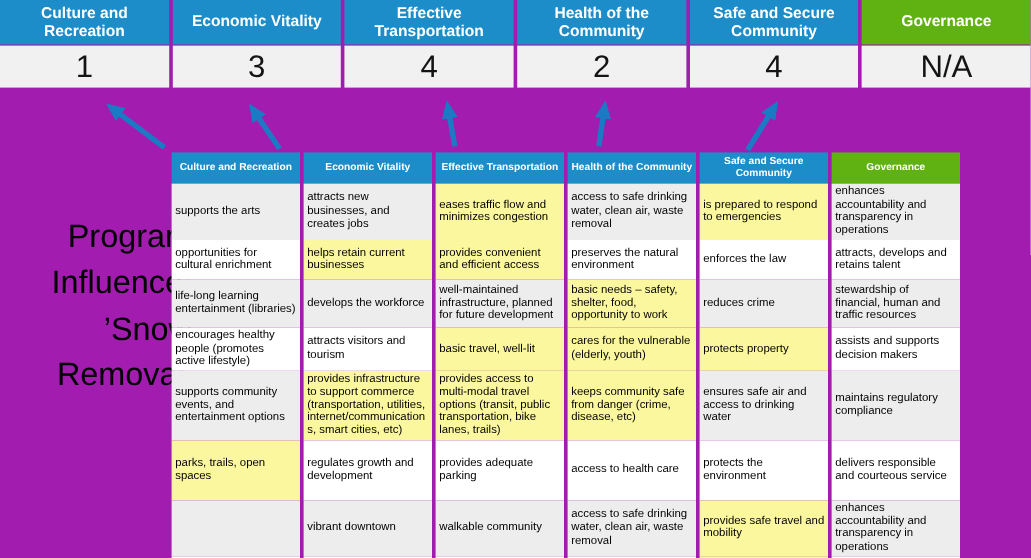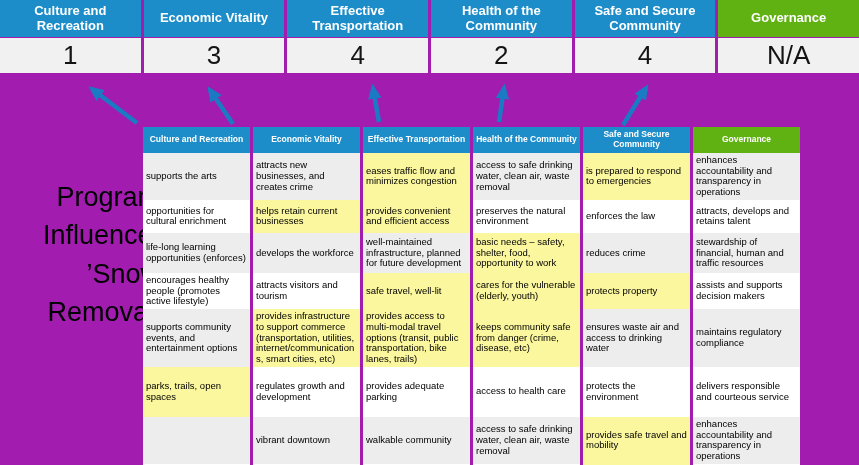--- a/index.html
+++ b/index.html
@@ -104,56 +104,56 @@
         <th>Economic Vitality</th>
         <th>Effective Transportation</th>
         <th>Health of the Community</th>
         <th>Safe and Secure Community</th>
         <th>Governance</th>
       </tr>
     </thead>
     <tbody>
       <tr>
         <td data-hl="false">supports the arts</td>
-        <td data-hl="false">attracts new businesses, and creates crime</td>
+        <td data-hl="false">attracts new businesses, and creates jobs</td>
         <td data-hl="true">eases traffic flow and minimizes congestion</td>
         <td data-hl="false">access to safe drinking water, clean air, waste removal</td>
         <td data-hl="true">is prepared to respond to emergencies</td>
         <td data-hl="false">enhances accountability and transparency in operations</td>
       </tr>
       <tr>
         <td data-hl="false">opportunities for cultural enrichment</td>
         <td data-hl="true">helps retain current businesses</td>
         <td data-hl="true">provides convenient and efficient access</td>
         <td data-hl="false">preserves the natural environment</td>
         <td data-hl="false">enforces the law</td>
         <td data-hl="false">attracts, develops and retains talent</td>
       </tr>
       <tr>
-        <td data-hl="false">life-long learning opportunities (enforces)</td>
+        <td data-hl="false">life-long learning entertainment (libraries)</td>
         <td data-hl="false">develops the workforce</td>
         <td data-hl="false">well-maintained infrastructure, planned for future development</td>
         <td data-hl="true">basic needs – safety, shelter, food, opportunity to work</td>
         <td data-hl="false">reduces crime</td>
         <td data-hl="false">stewardship of financial, human and traffic resources</td>
       </tr>
       <tr>
         <td data-hl="false">encourages healthy people (promotes active lifestyle)</td>
         <td data-hl="false">attracts visitors and tourism</td>
-        <td data-hl="true">safe travel, well-lit</td>
+        <td data-hl="true">basic travel, well-lit</td>
         <td data-hl="true">cares for the vulnerable (elderly, youth)</td>
         <td data-hl="true">protects property</td>
         <td data-hl="false">assists and supports decision makers</td>
       </tr>
       <tr>
         <td data-hl="false">supports community events, and entertainment options</td>
         <td data-hl="true">provides infrastructure to support commerce (transportation, utilities, internet/communications, smart cities, etc)</td>
         <td data-hl="true">provides access to multi-modal travel options (transit, public transportation, bike lanes, trails)</td>
         <td data-hl="true">keeps community safe from danger (crime, disease, etc)</td>
-        <td data-hl="false">ensures waste air and access to drinking water</td>
+        <td data-hl="false">ensures safe air and access to drinking water</td>
         <td data-hl="false">maintains regulatory compliance</td>
       </tr>
       <tr>
         <td data-hl="true">parks, trails, open spaces</td>
         <td data-hl="false">regulates growth and development</td>
         <td data-hl="false">provides adequate parking</td>
         <td data-hl="false">access to health care</td>
         <td data-hl="false">protects the environment</td>
         <td data-hl="false">delivers responsible and courteous service</td>
       </tr>

